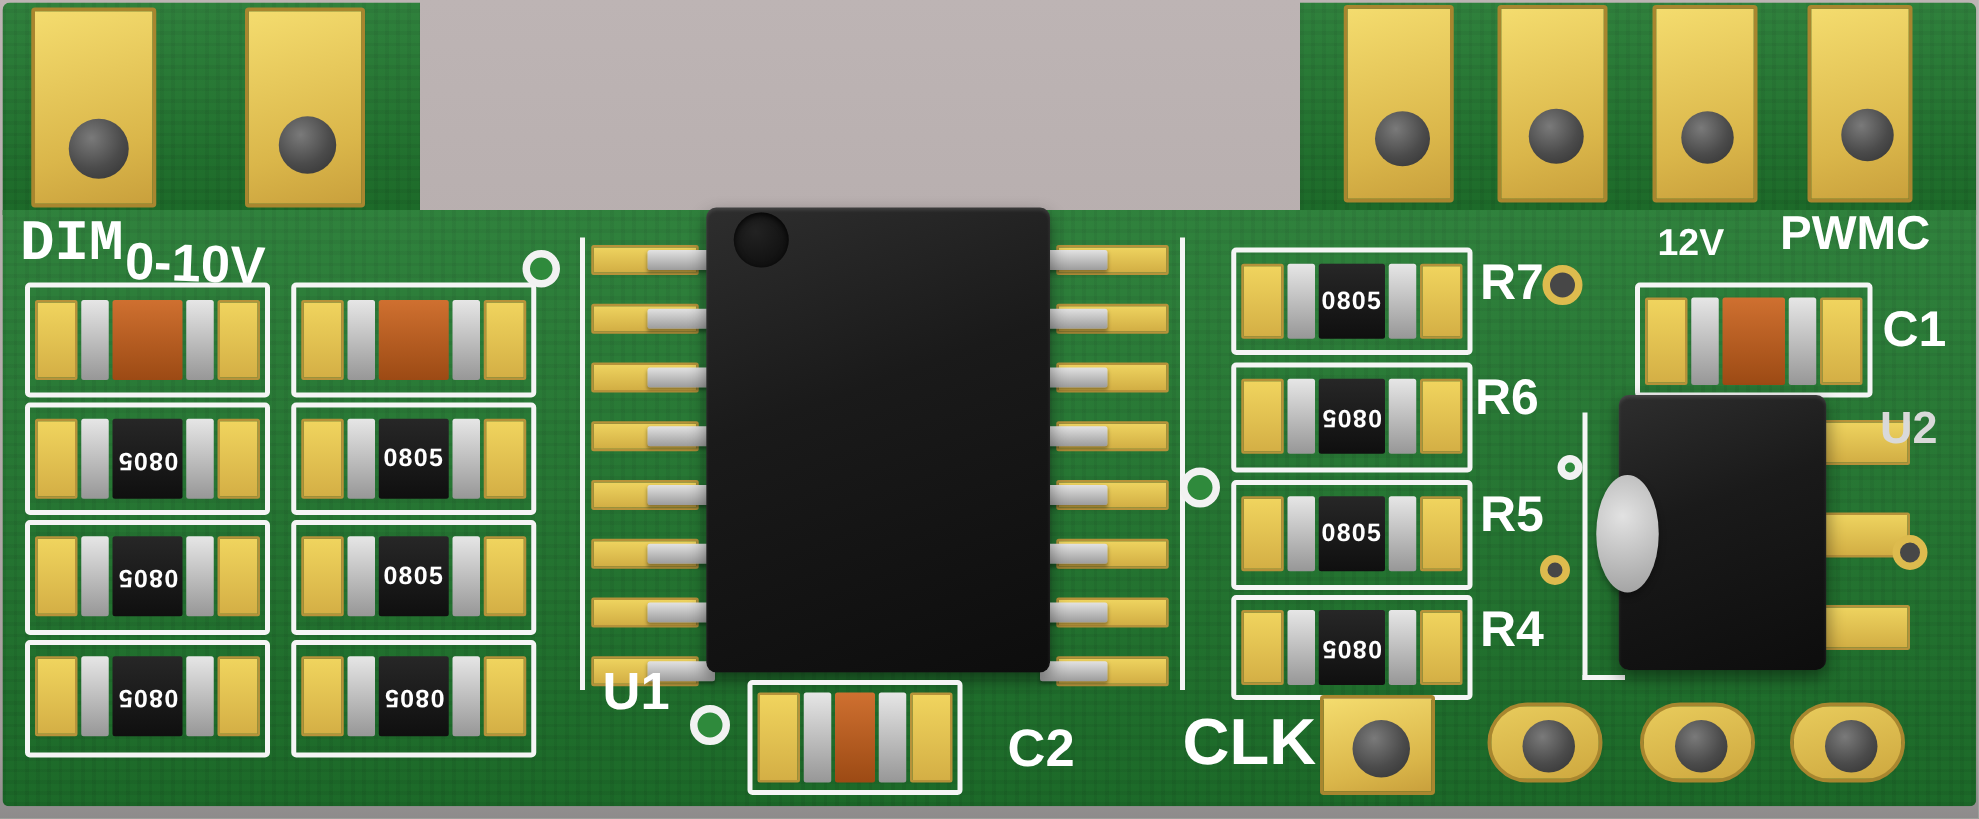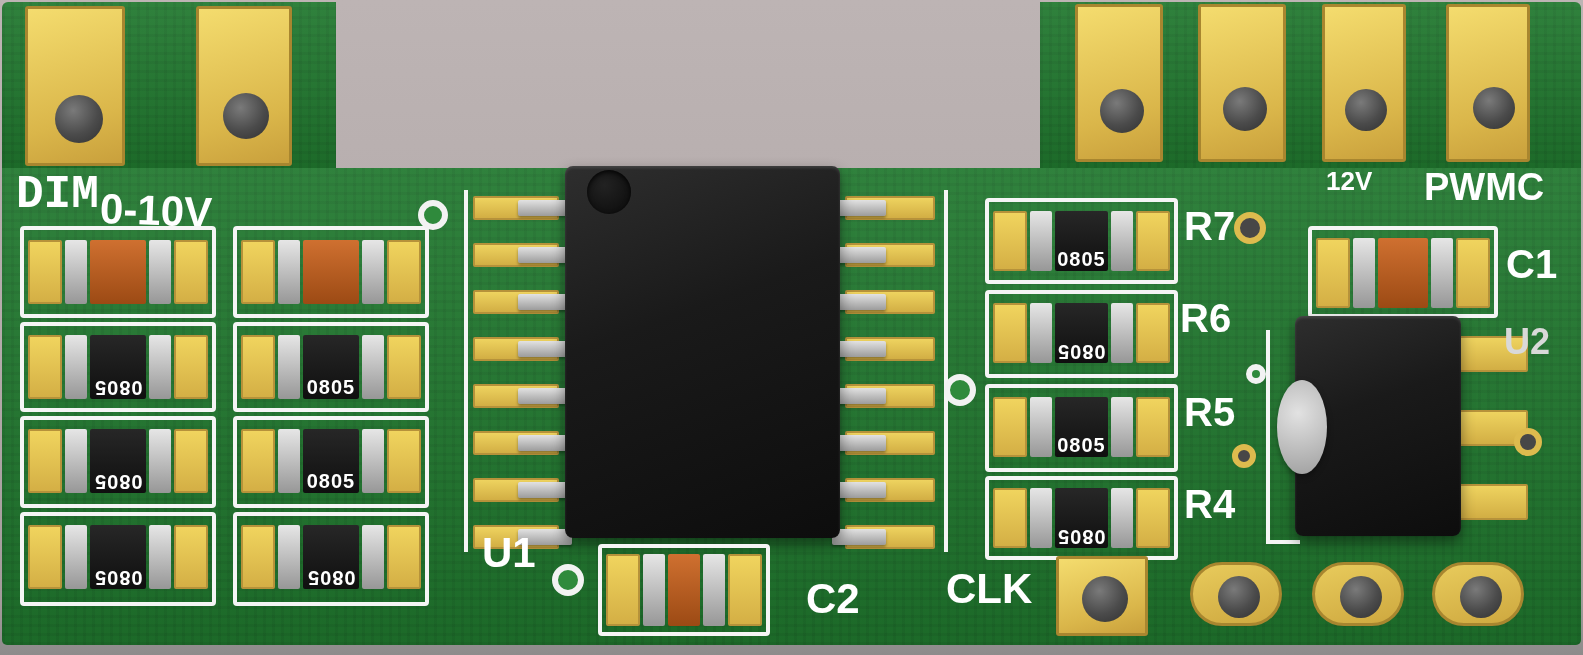--- a/index.html
+++ b/index.html
@@ -49,21 +49,21 @@
   }
   .pin1{
     position:absolute;border-radius:50%;
     background:radial-gradient(circle at 40% 35%, #222, #0a0a0a);
     box-shadow:inset 0 2px 5px rgba(0,0,0,.85);
   }
   .comp{position:absolute;display:flex;gap:3px;}
   .seg{box-sizing:border-box;}
   .seg.pad{width:34px;background:linear-gradient(180deg,#f0d45e,#d4af45);border:2px solid #b6923a;border-radius:2px;}
   .seg.cap{width:22px;background:linear-gradient(180deg,#e6e6e6,#979797);border-radius:2px;}
-  .seg.core{flex:1;display:flex;align-items:flex-end;justify-content:center;border-radius:2px;}
+  .seg.core{flex:1;display:flex;align-items:center;justify-content:center;border-radius:2px;}
   .core.black{background:linear-gradient(180deg,#272727,#0f0f0f);color:#fff;}
   .core.black span{font-weight:700;font-size:20px;letter-spacing:1px;}
   .core.orange{background:linear-gradient(180deg,#cf7030,#9c4a14);}
   .flip span{display:inline-block;transform:rotate(180deg);}
   .via{position:absolute;border-radius:50%;box-sizing:border-box;}
   .via.white{border:6px solid #f2f2f2;background:#2f8a3c;}
   .via.yellow{border:6px solid #ddbb4e;background:#474747;}
   .cyl{
     position:absolute;border-radius:50%;
     background:radial-gradient(circle at 42% 35%, #e2e2e2, #9e9e9e);
@@ -287,21 +287,21 @@
   <div class="pad-big" style="left:1198px;top:4px;width:88px;height:158px;">
     <div class="hole" style="left:22px;top:80px;width:44px;height:44px;"></div>
   </div>
   <div class="pad-big" style="left:1322px;top:4px;width:84px;height:158px;">
     <div class="hole" style="left:20px;top:82px;width:42px;height:42px;"></div>
   </div>
   <div class="pad-big" style="left:1446px;top:4px;width:84px;height:158px;">
     <div class="hole" style="left:24px;top:80px;width:42px;height:42px;"></div>
   </div>
 
-  <div class="silk" style="left:1326px;top:168px;font-size:26px;text-align:right;">12V</div>
+  <div class="silk" style="left:1326px;top:180px;font-size:30px;text-align:right;">12V</div>
   <div class="silk" style="left:1424px;top:168px;font-size:38px;">PWMC</div>
 
   <div class="outline" style="left:1308px;top:226px;width:190px;height:92px;"></div>
   <div class="comp" style="left:1316px;top:238px;width:174px;height:70px;">
     <div class="seg pad"></div>
     <div class="seg cap"></div>
     <div class="seg core orange"></div>
     <div class="seg cap"></div>
     <div class="seg pad"></div>
   </div>
@@ -309,21 +309,21 @@
 
   <div class="lshape" style="left:1266px;top:330px;width:30px;height:210px;"></div>
   <div class="pad-sm" style="left:1450px;top:336px;width:78px;height:36px;"></div>
   <div class="pad-sm" style="left:1450px;top:410px;width:78px;height:36px;"></div>
   <div class="pad-sm" style="left:1450px;top:484px;width:78px;height:36px;"></div>
   <div class="ic" style="left:1295px;top:316px;width:166px;height:220px;"></div>
   <div class="cyl" style="left:1277px;top:380px;width:50px;height:94px;"></div>
   <div class="silk" style="left:1504px;top:324px;font-size:36px;color:#d9d9d9;">U2</div>
   <div class="via yellow" style="left:1514px;top:428px;width:28px;height:28px;"></div>
 
-  <div class="silk" style="left:946px;top:568px;font-size:42px;">CLK</div>
+  <div class="silk" style="left:946px;top:568px;font-size:52px;">CLK</div>
   <div class="pad-big" style="left:1056px;top:556px;width:92px;height:80px;">
     <div class="hole" style="left:23px;top:17px;width:46px;height:46px;"></div>
   </div>
   <div class="pad-oval" style="left:1190px;top:562px;width:92px;height:64px;">
     <div class="hole" style="left:25px;top:11px;width:42px;height:42px;"></div>
   </div>
   <div class="pad-oval" style="left:1312px;top:562px;width:92px;height:64px;">
     <div class="hole" style="left:25px;top:11px;width:42px;height:42px;"></div>
   </div>
   <div class="pad-oval" style="left:1432px;top:562px;width:92px;height:64px;">

